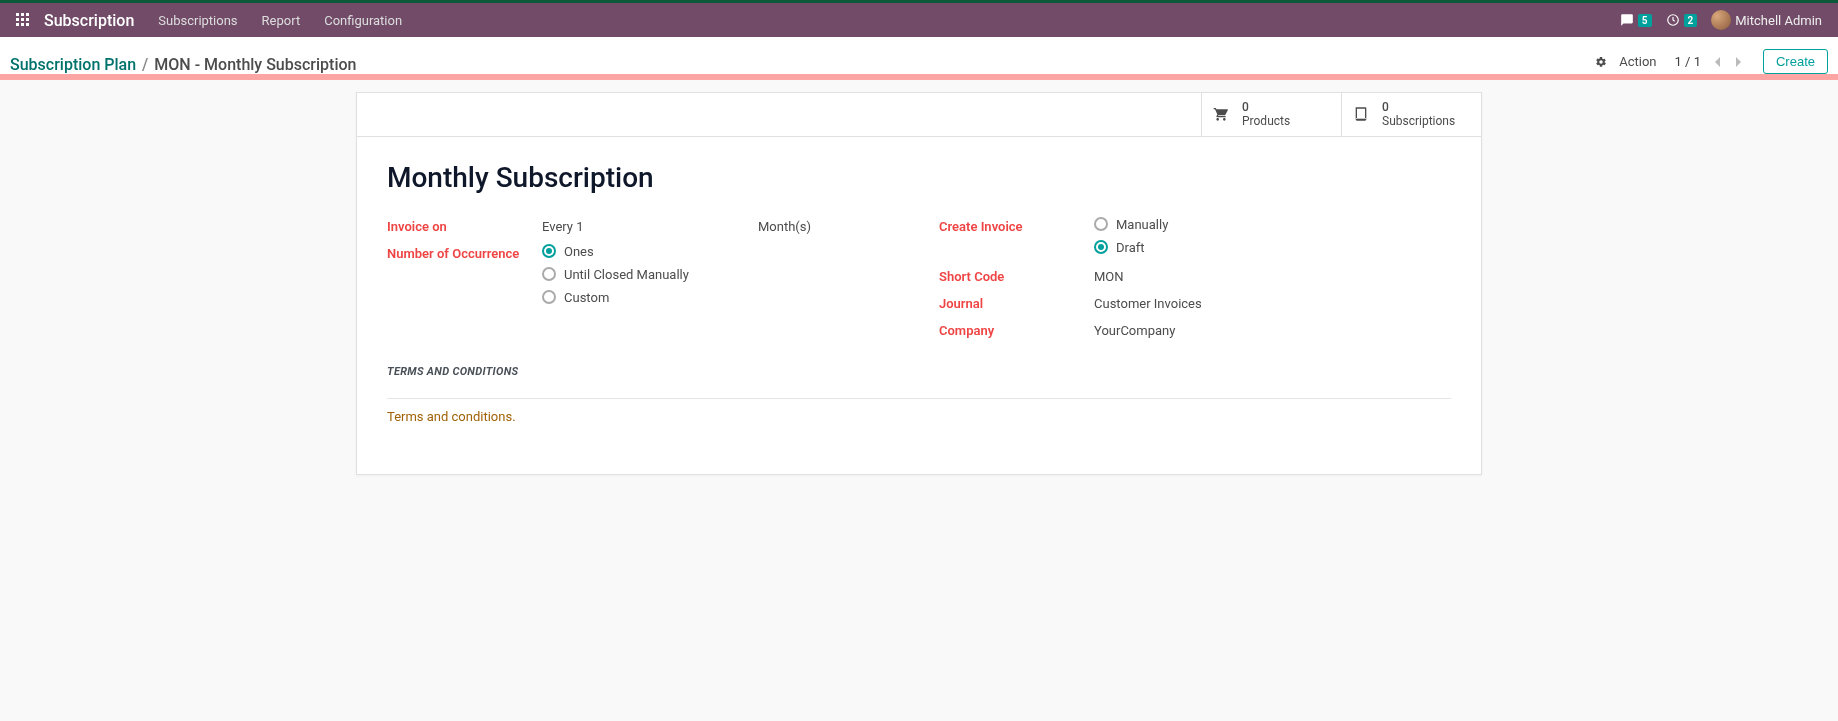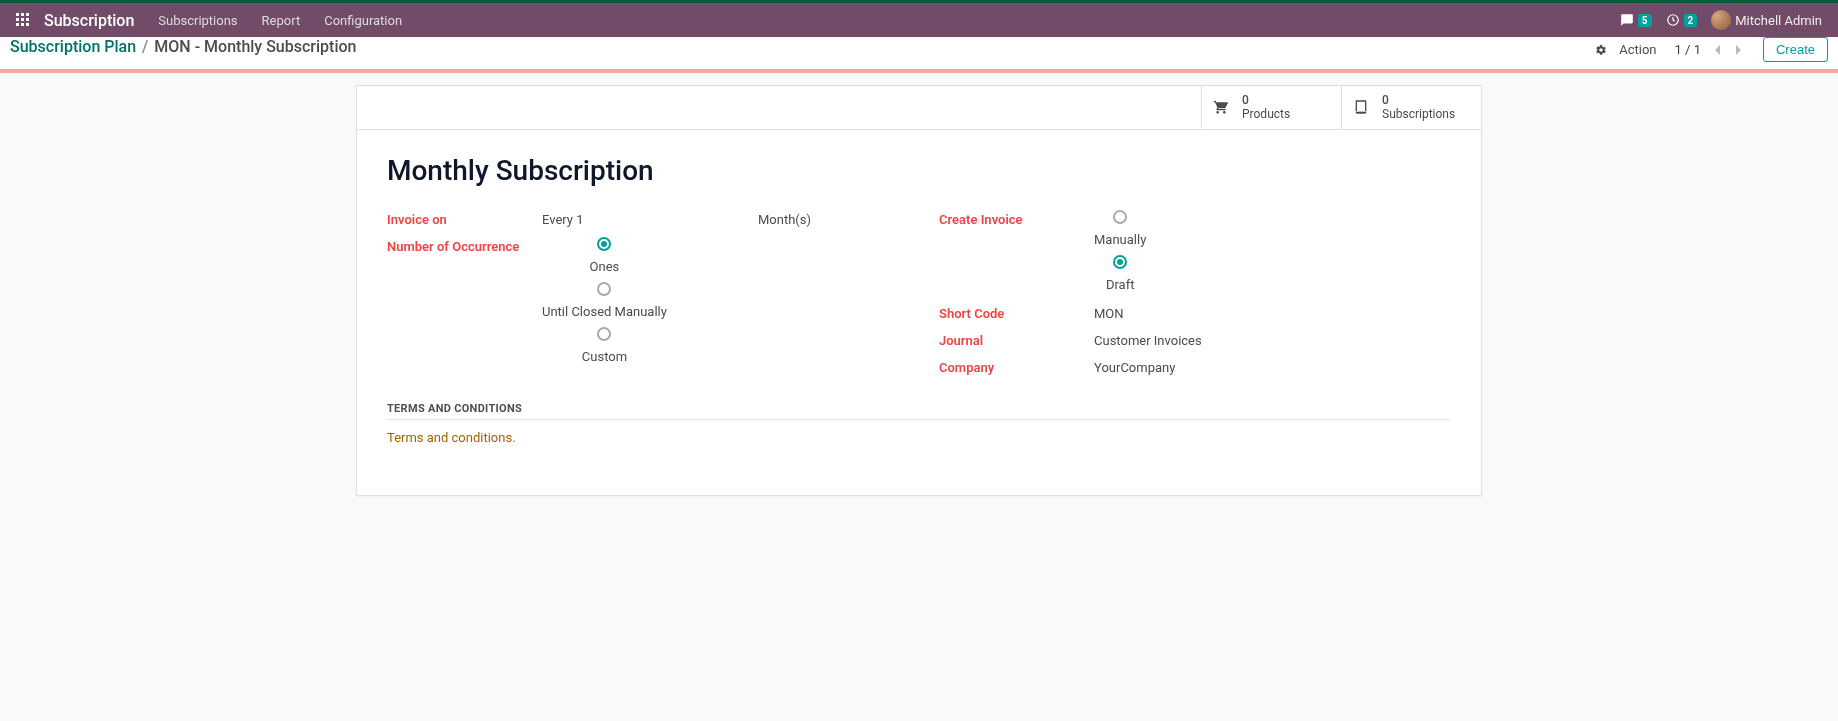--- a/index.html
+++ b/index.html
@@ -10,21 +10,21 @@
 .apps-icon { width: 14px; height: 14px; display: grid; grid-template-columns: repeat(3,1fr); grid-template-rows: repeat(3,1fr); gap: 1px; cursor: pointer; }
 .apps-icon span { background: #fff; width: 3px; height: 3px; }
 .brand { font-size: 16px; font-weight: 500; color: #fff; }
 .nav-menu { display: flex; gap: 24px; margin-left: 10px; }
 .nav-menu a { color: #ddd; font-size: 13px; text-decoration: none; cursor: pointer; }
 .nav-right { margin-left: auto; display: flex; align-items: center; gap: 14px; }
 .chat-ind { display: flex; align-items: center; gap: 4px; cursor: pointer; }
 .chat-ind .badge { background: #00A09D; color: #fff; font-size: 10px; padding: 1px 4px; border-radius: 2px; font-weight: 600; }
 .avatar { width: 20px; height: 20px; border-radius: 50%; background: radial-gradient(circle at 30% 30%, #d9a77a, #8b5a3c); display: inline-block; }
 .username { color: #eee; font-size: 13px; }
-.subbar { background: #fff; height: 36px; border-bottom: 4px solid #fca5a5; display: flex; align-items: flex-start; padding: 0 10px; }
+.subbar { background: #fff; height: 43px; border-bottom: 6px solid #fca5a5; display: flex; align-items: flex-end; padding: 0 10px; }
 .breadcrumb { font-size: 16px; font-weight: 500; display: flex; align-items: baseline; gap: 6px; }
 .breadcrumb .root { color: #00726b; cursor: pointer; }
 .breadcrumb .sep { color: #888; }
 .breadcrumb .current { color: #4c4c4c; }
 .subbar-right { margin-left: auto; display: flex; align-items: center; gap: 18px; }
 .action-btn { display: flex; align-items: center; gap: 12px; cursor: pointer; color: #4c4c4c; font-size: 13px; }
 .pager { display: flex; align-items: center; gap: 10px; color: #404040; }
 .pager .arrow { color: #bbb; cursor: pointer; padding: 0 2px; }
 .create-btn { border: 1px solid #00A09D; color: #00A09D; background: #fff; padding: 4px 12px; border-radius: 3px; cursor: pointer; font-size: 13px; }
 .sheet-wrap { max-width: 1126px; margin: 12px auto; }
@@ -37,25 +37,25 @@
 .sheet-body { padding: 24px 30px 40px 30px; }
 .title { font-size: 28px; color: #0f172a; font-weight: 500; margin-bottom: 20px; }
 .form-grid { display: grid; grid-template-columns: 1fr 1fr; gap: 0 40px; }
 .form-col {}
 .form-row { display: flex; align-items: flex-start; margin-bottom: 4px; padding: 3px 0; }
 .form-label { width: 155px; flex-shrink: 0; font-size: 13px; color: #ef4444; font-weight: 600; padding-top: 2px; }
 .form-value { font-size: 13px; color: #4c4c4c; padding-top: 2px; }
 .inline-vals { display: flex; gap: 6px; flex: 1; }
 .inline-vals .v1 { width: 210px; }
 .radio-stack { display: flex; flex-direction: column; gap: 8px; }
-.radio-opt { display: flex; align-items: center; gap: 8px; font-size: 13px; color: #4c4c4c; cursor: pointer; flex-direction: column; }
+.radio-opt { display: flex; align-items: center; gap: 8px; font-size: 13px; color: #4c4c4c; cursor: pointer; }
 .radio { width: 14px; height: 14px; border: 2px solid #00A09D; border-radius: 50%; display: inline-flex; align-items: center; justify-content: center; flex-shrink: 0; }
 .radio.unchecked { border-color: #aaa; }
 .radio .dot { width: 6px; height: 6px; background: #00A09D; border-radius: 50%; }
-.section-hdr { font-size: 11px; font-weight: 700; letter-spacing: 0.3px; color: #495057; text-transform: uppercase; margin-top: 20px; padding-bottom: 4px; border-bottom: 1px solid #e5e5e5; }
+.section-hdr { font-size: 11px; font-weight: 700; letter-spacing: 0.3px; color: #495057; text-transform: uppercase; margin-top: 20px; padding-bottom: 20px; border-bottom: 1px solid #e5e5e5; font-style: italic; }
 .terms-field { padding: 10px 0; color: #ccc; font-size: 13px; font-style: normal; }
 svg { display: block; }
 </style>
 </head>
 <body>
 
 <div class="topstripe"></div>
 
 <div class="navbar">
   <div class="nav-left">

